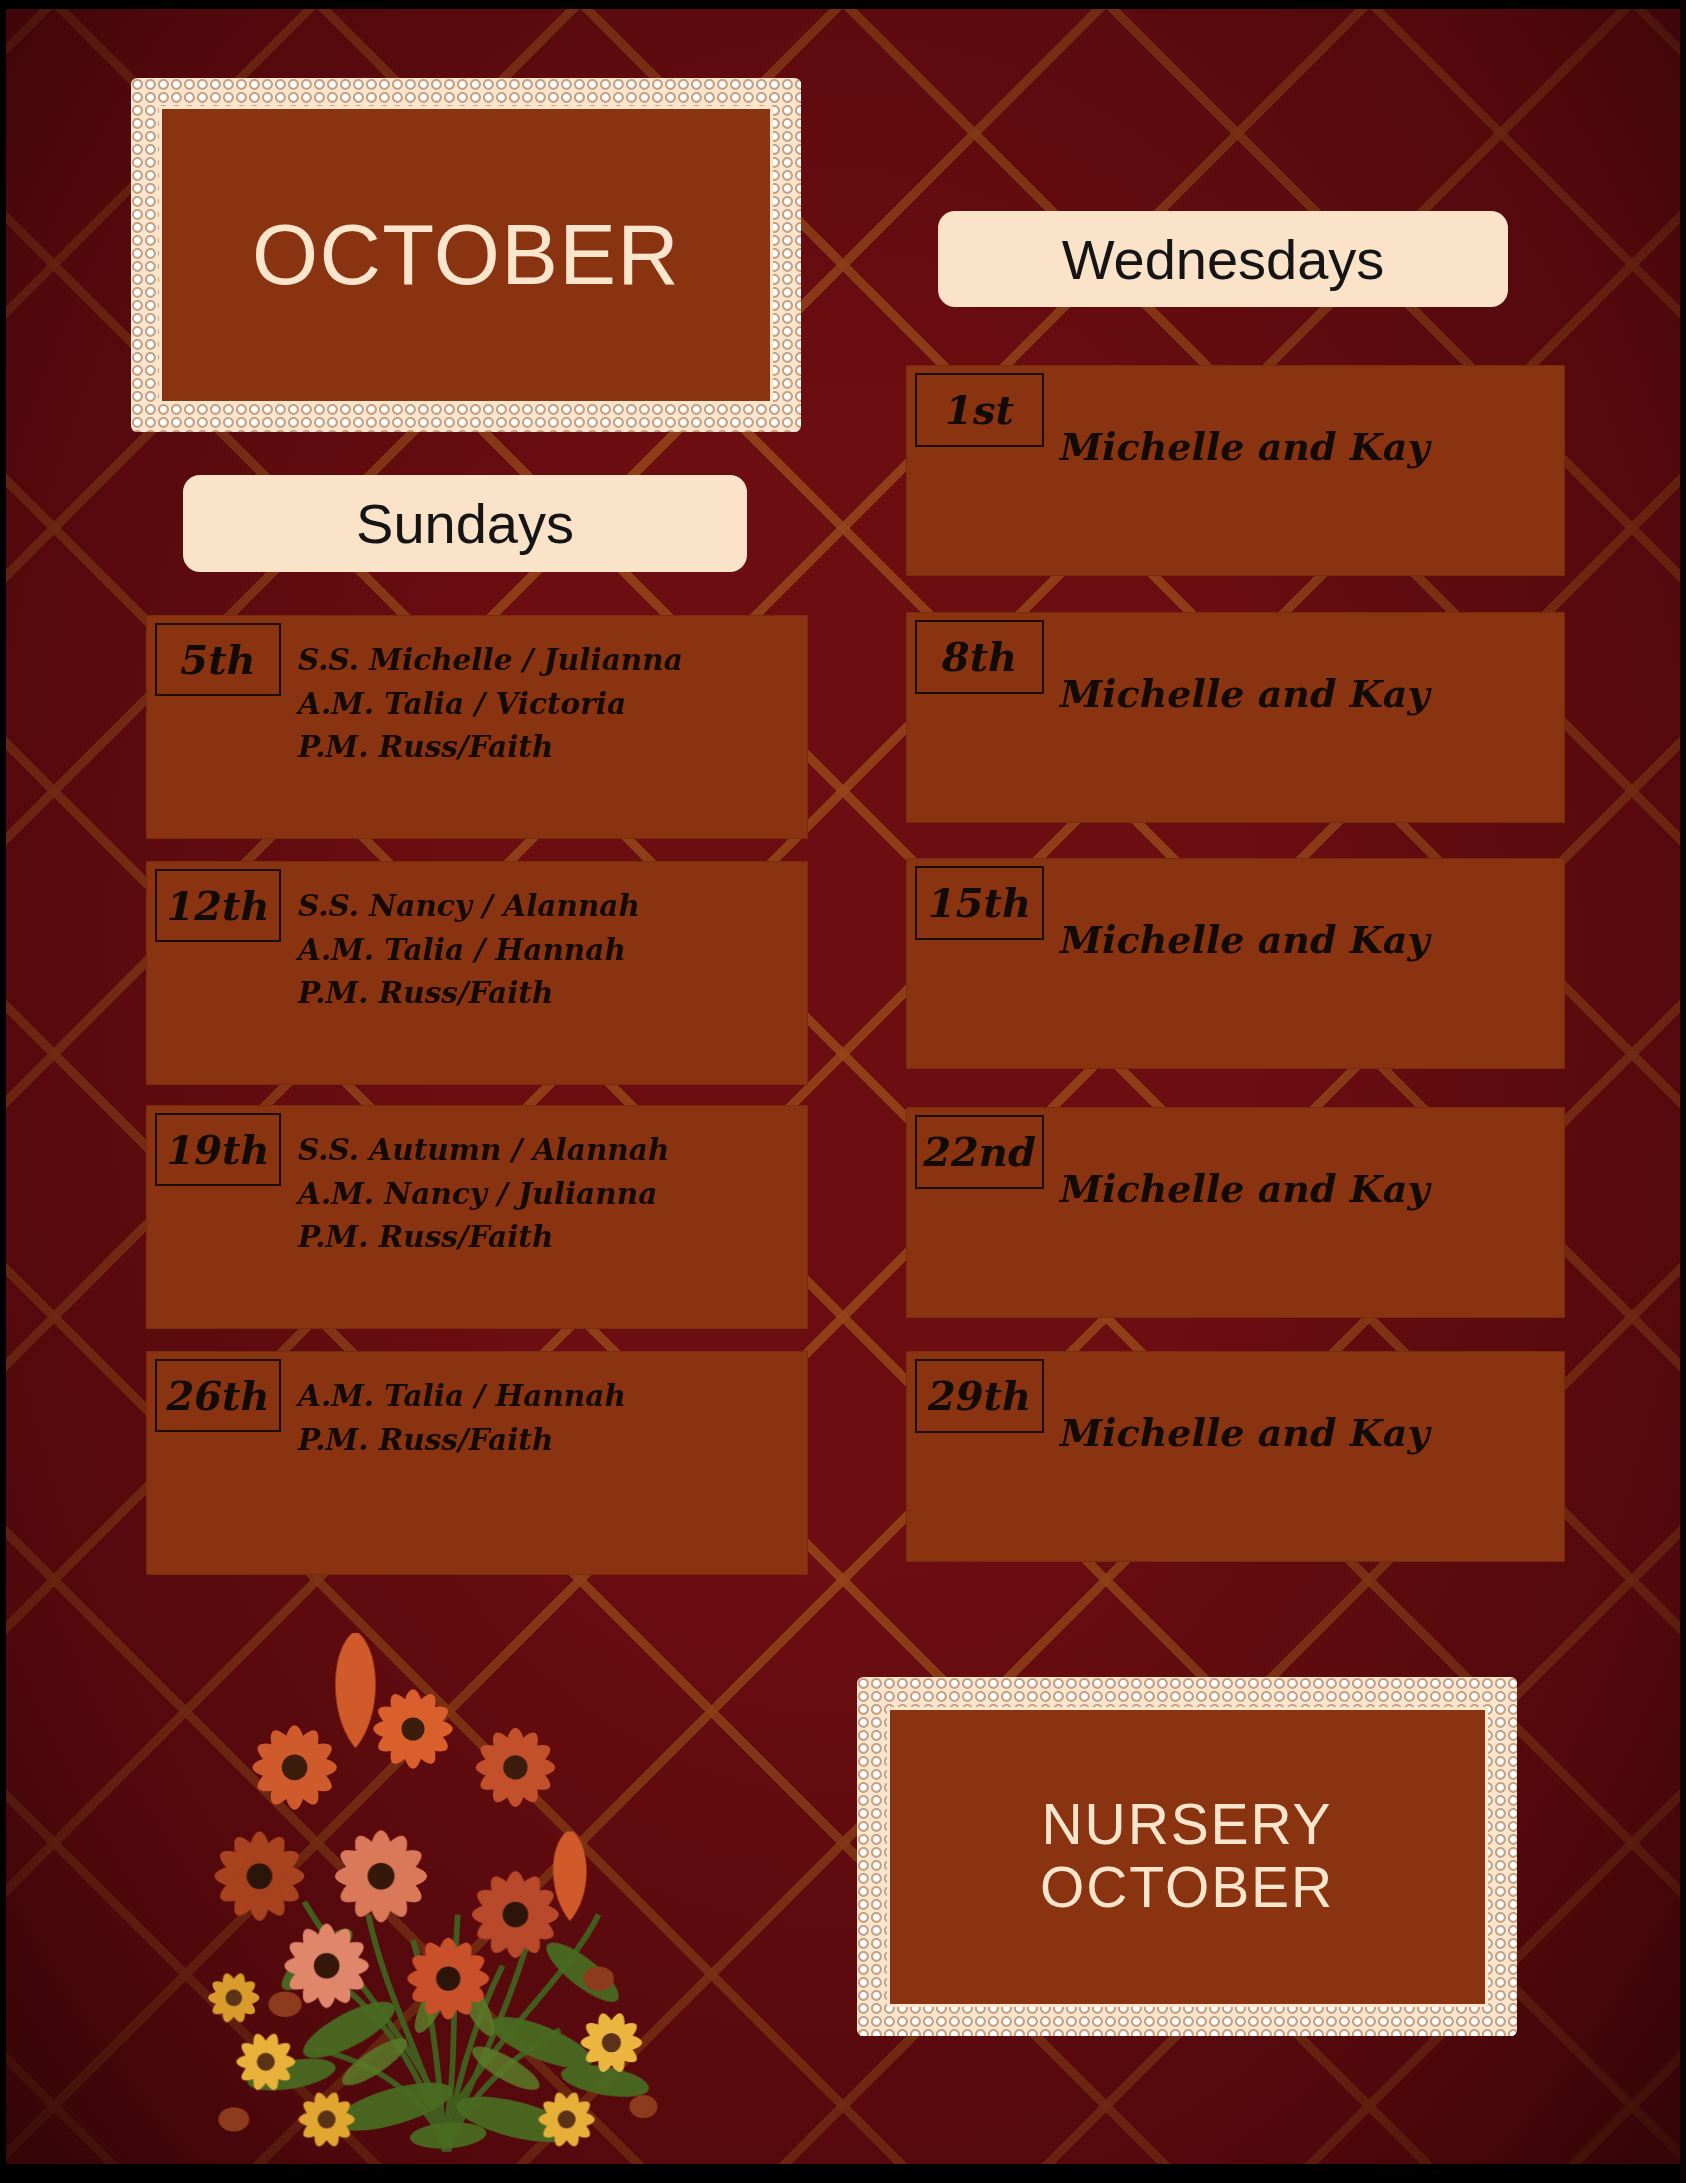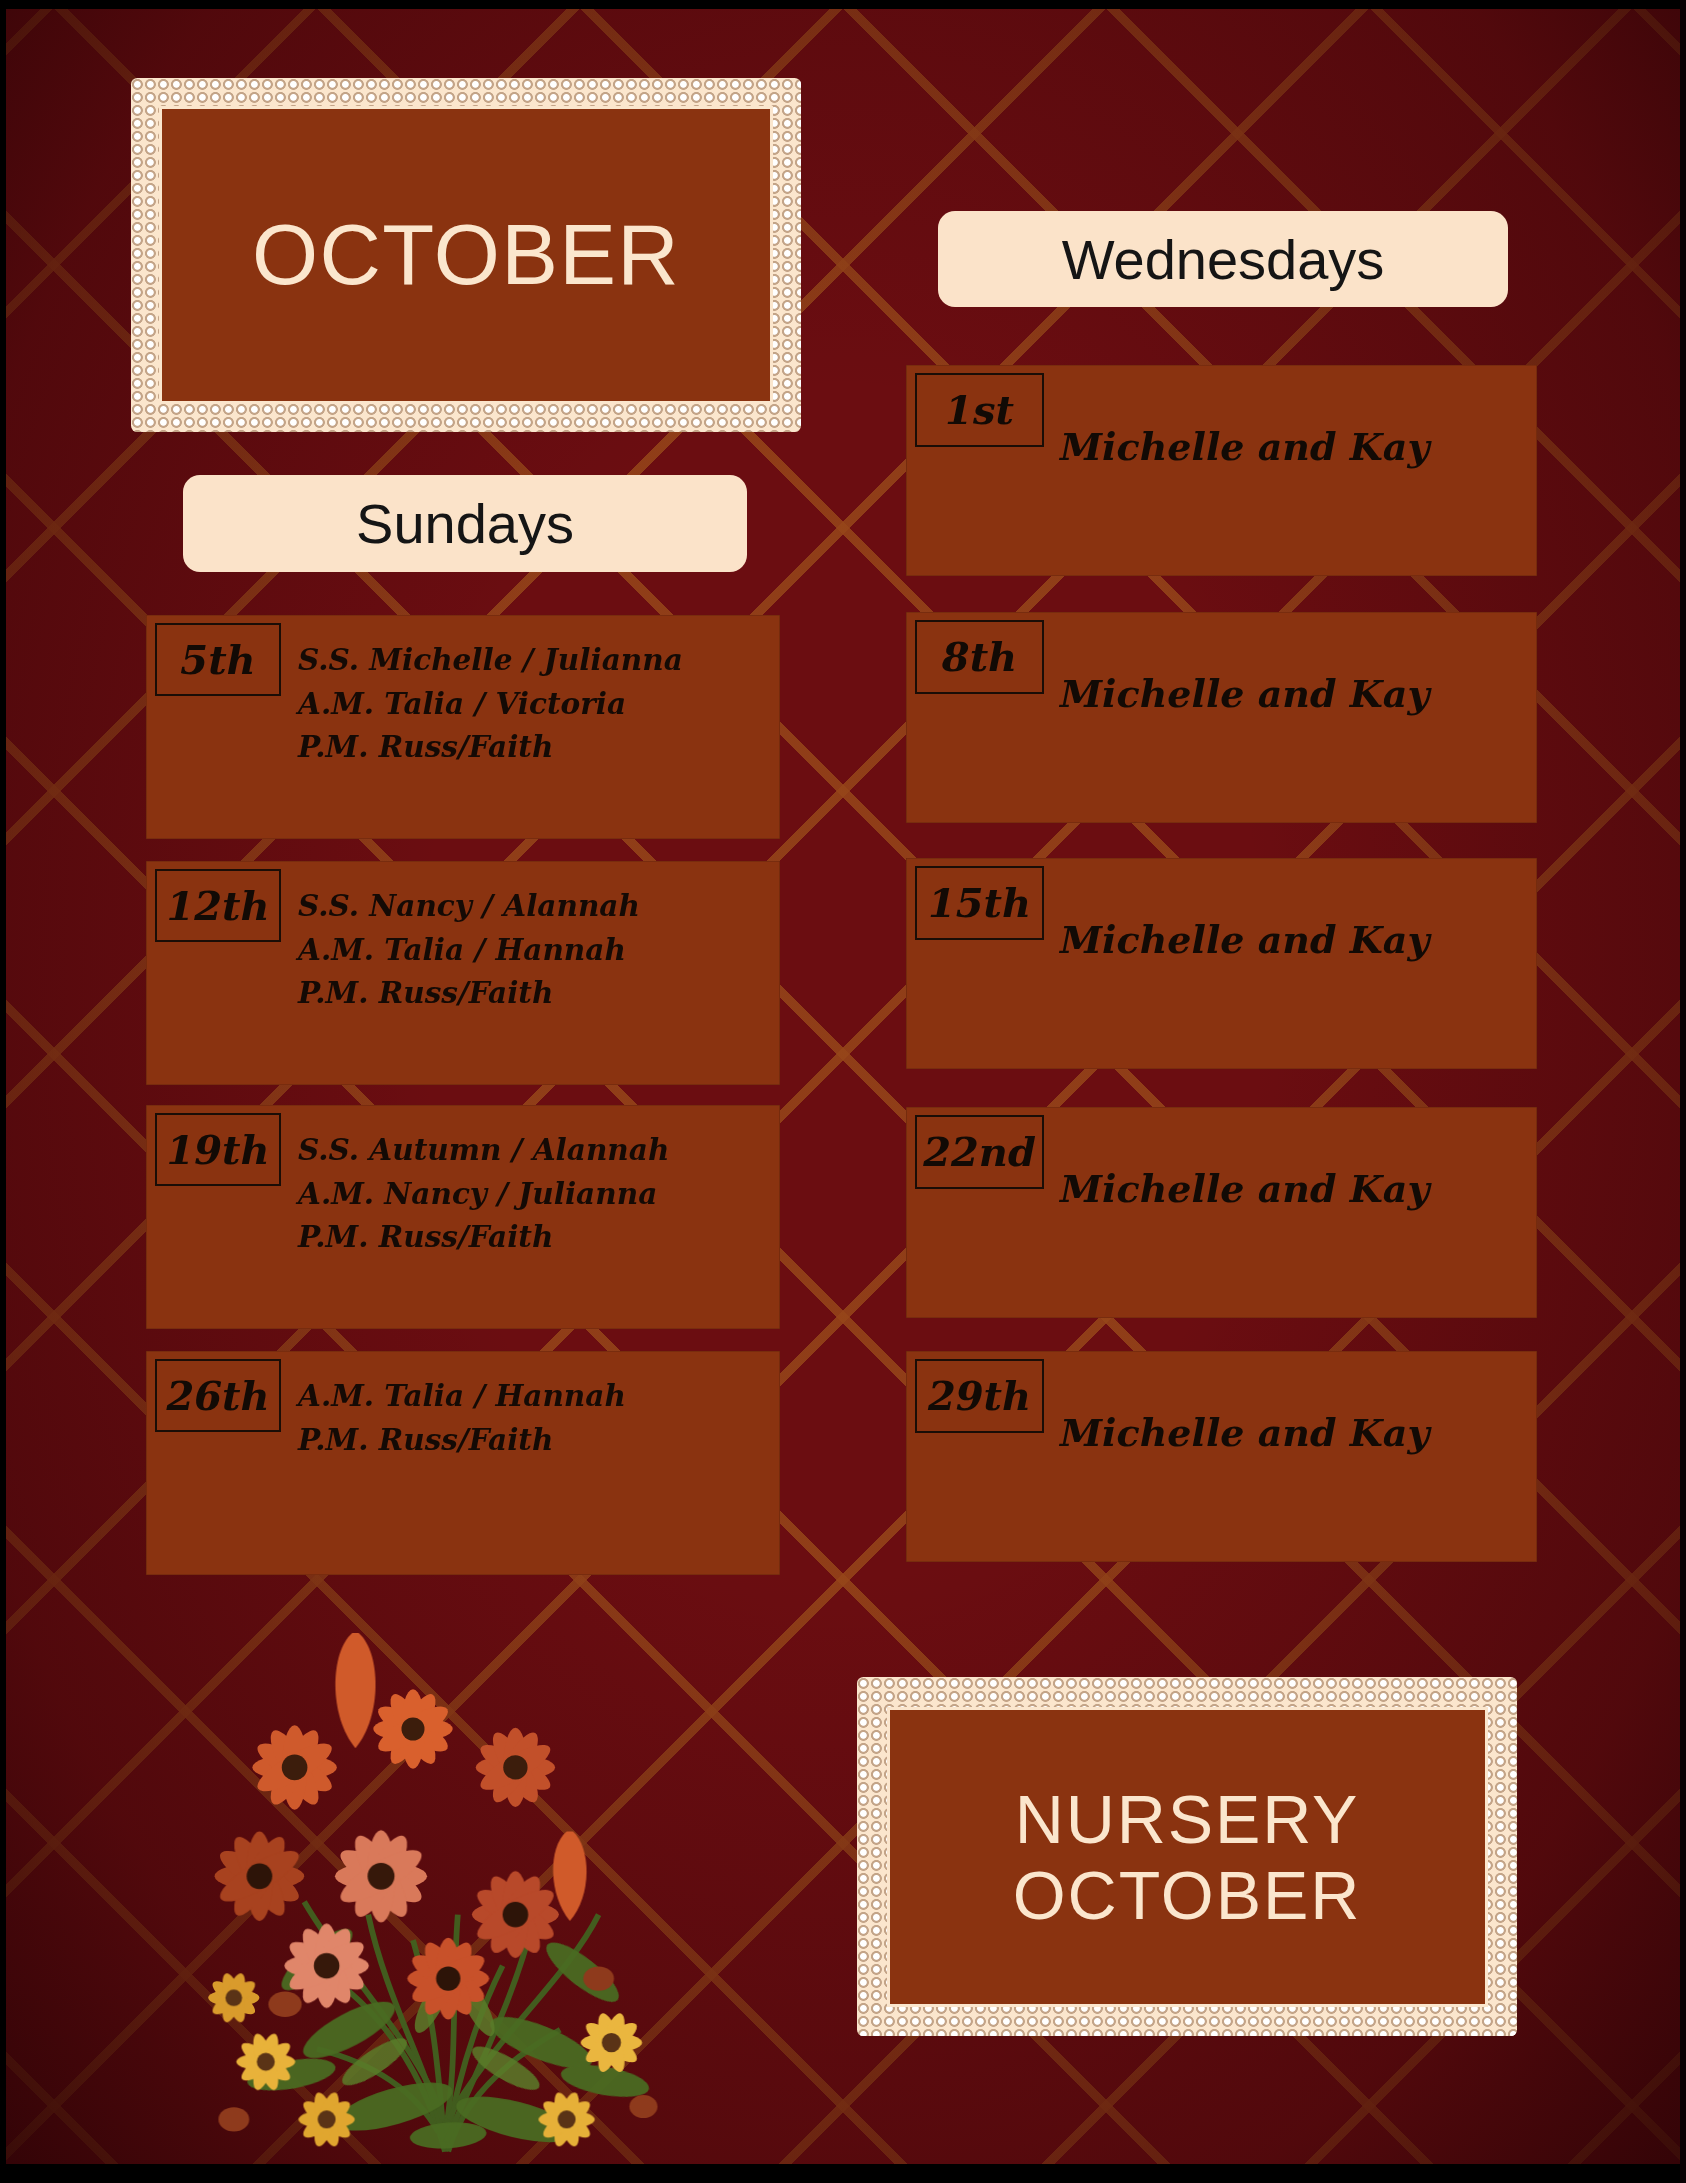--- a/index.html
+++ b/index.html
@@ -118,21 +118,21 @@
   }
 
   
   #nursery-frame {
     left: 857px; top: 1677px; width: 660px; height: 359px;
   }
   #nursery-frame .inner-pane {
     left: 29.5px; top: 29.5px; right: 29.5px; bottom: 29.5px;
   }
   #nursery-title {
-    font-size: 68px;
+    font-size: 57px;
     font-weight: 400;
     letter-spacing: 1.9px;
   }
 
   
   .section-banner {
     position: absolute;
     background: #fbe3c9;
     color: #151515;
     font-size: 56px;
@@ -143,20 +143,21 @@
     border-radius: 17px;
   }
   #sundays-banner { left: 183px; top: 475px; width: 564px; height: 97px; }
   #wednesdays-banner { left: 938px; top: 211px; width: 570px; height: 96px; }
 
   
   .card {
     position: absolute;
     background: #8a3310;
     box-shadow: inset 0 0 0 0.6px rgba(0,0,0,0.25);
+    padding-left: 28px;
   }
   .card .date-box {
     position: absolute;
     left: 9px;
     top: 7.7px;
     border: 2.6px solid #1a0d06;
     background: #8a3310;
     display: flex;
     align-items: center;
     justify-content: center;

